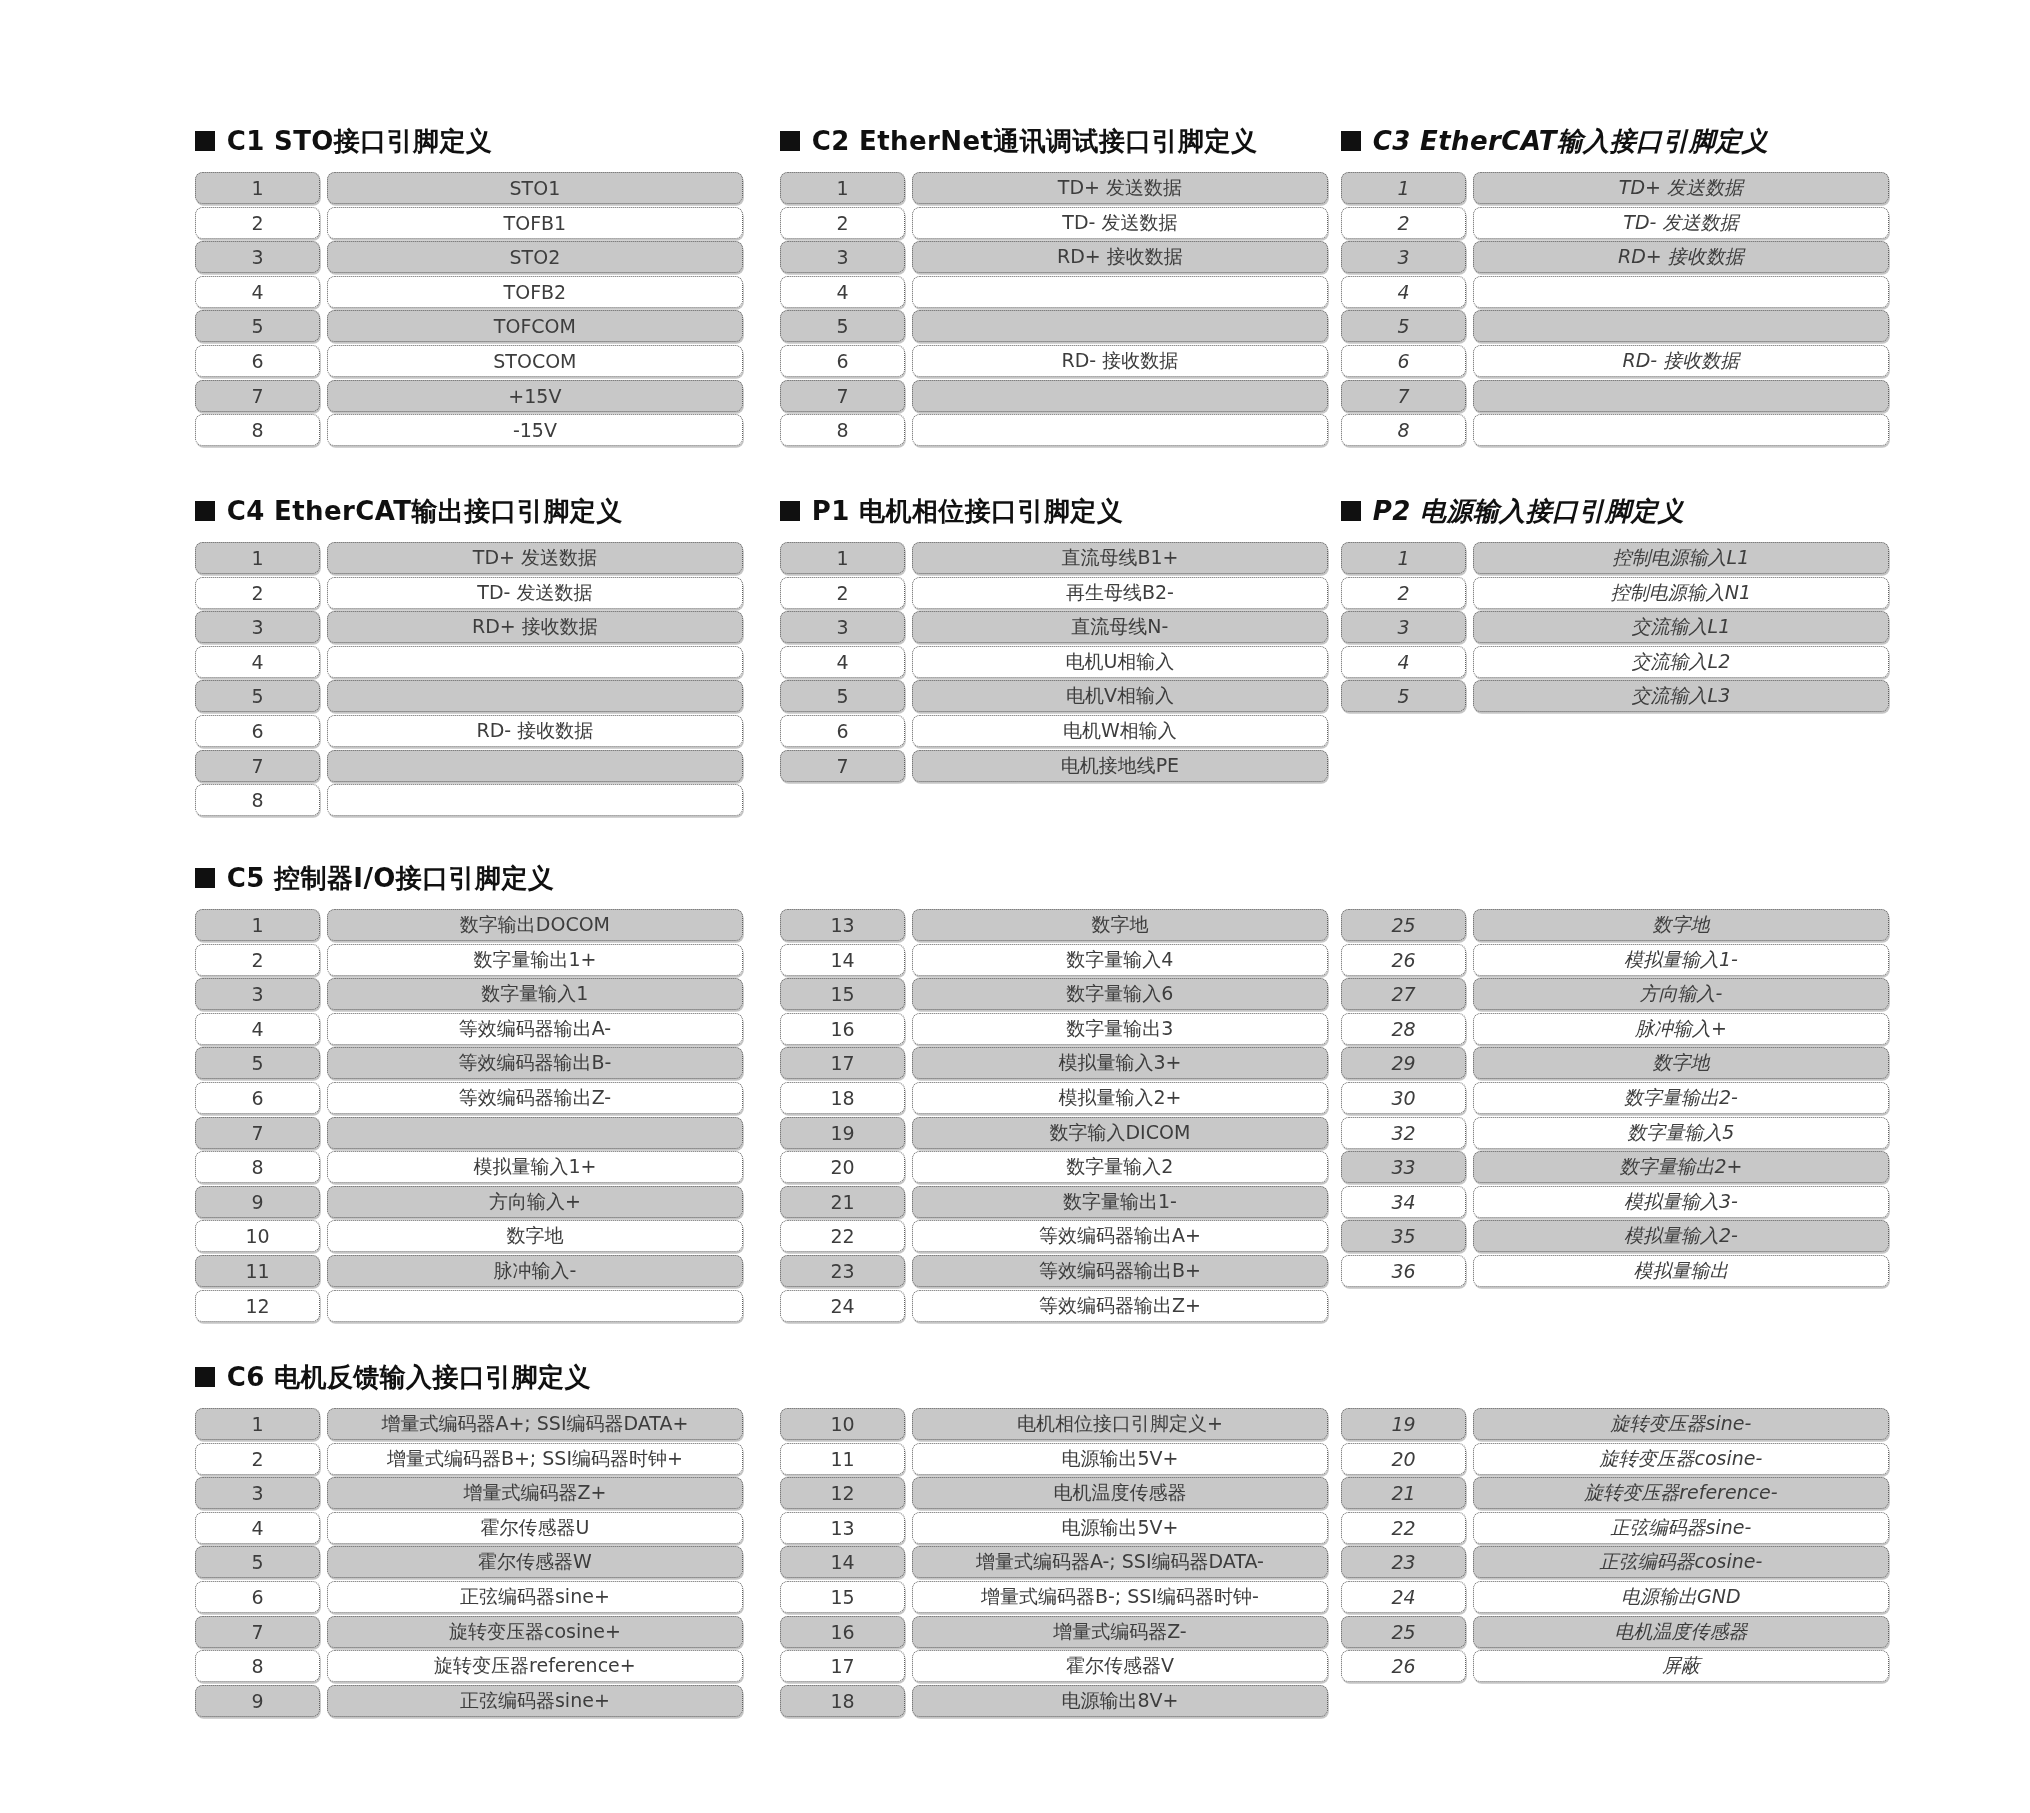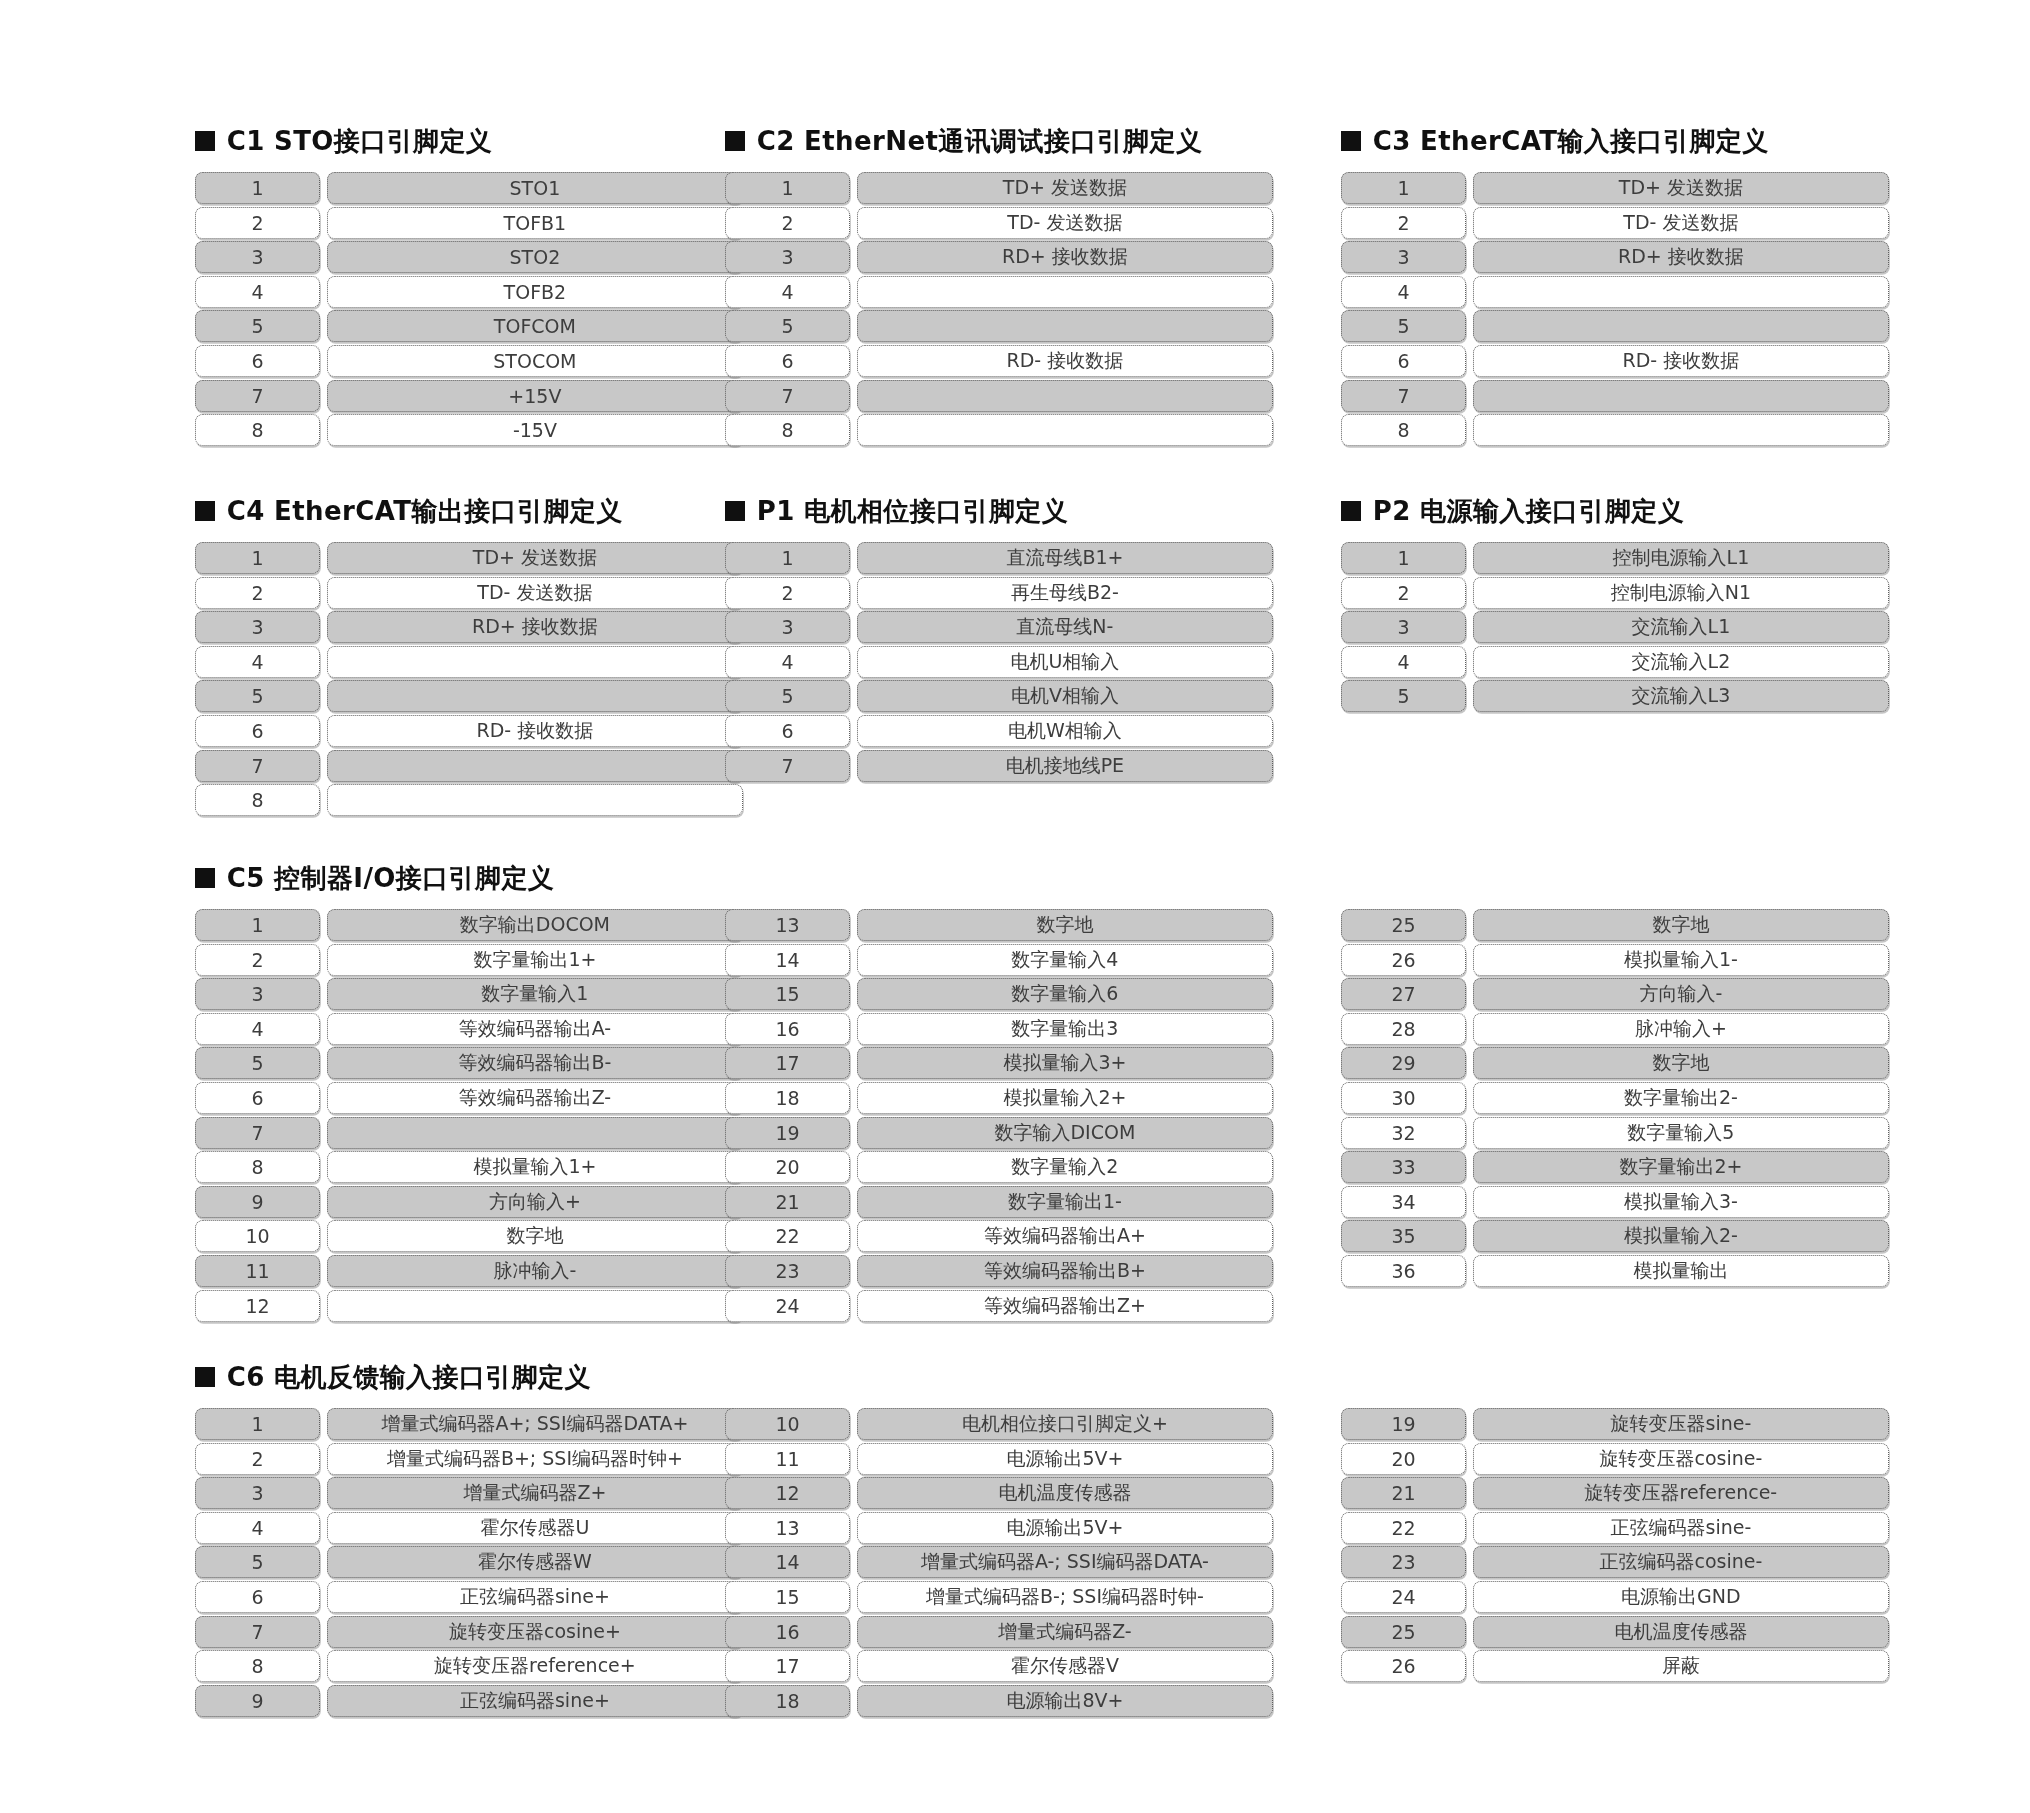--- a/index.html
+++ b/index.html
@@ -18,22 +18,22 @@
     position: absolute;
     left: 0;
     right: 0;
   }
   #sec0 { top: 122px; }
   #sec1 { top: 492px; }
   #sec2 { top: 859px; }
   #sec3 { top: 1358px; }
 
   .colA { left: 151px; margin-left: 44px; }
-  .colB { left: 725px; }
-  .colC { left: 1341px; }
+  .colB { left: 780px; }
+  .colC { left: 1341px; font-style: italic; }
 
   .section-title {
     position: absolute;
     top: 0;
     height: 38px;
     display: flex;
     align-items: center;
     font-size: 26px;
     font-weight: bold;
     color: #101010;

